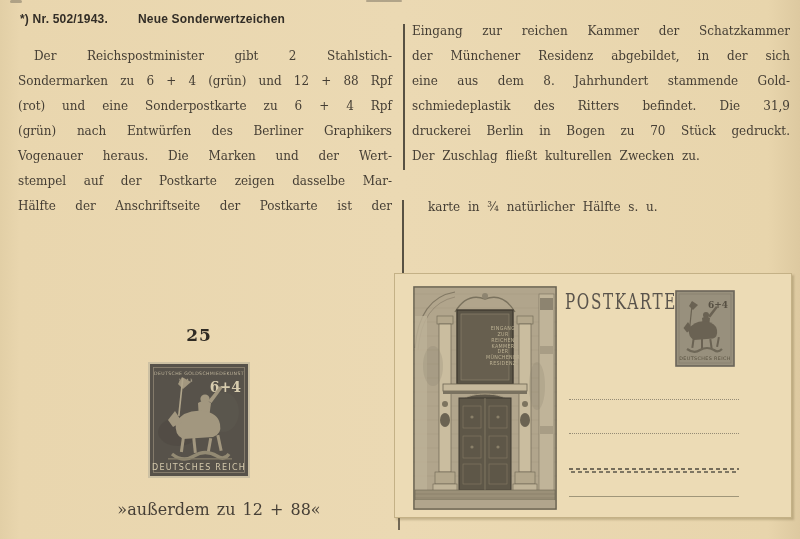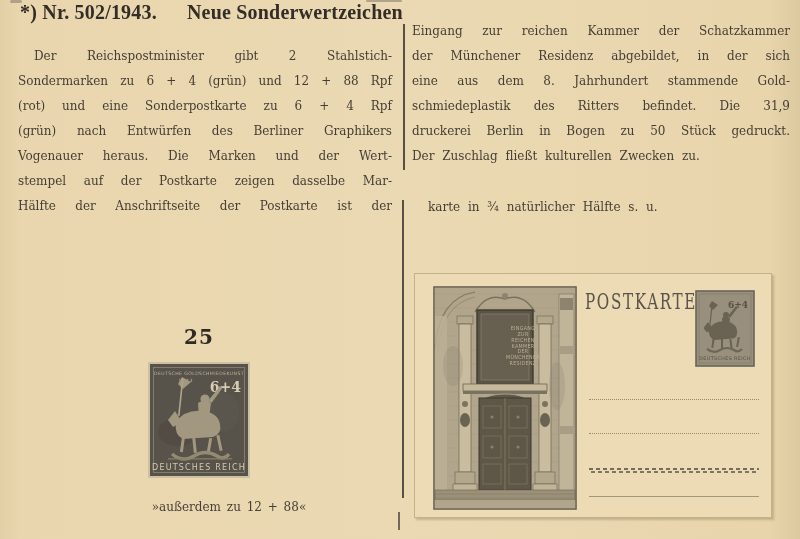--- a/index.html
+++ b/index.html
@@ -3,48 +3,48 @@
 <meta charset="utf-8">
 <style>
   html,body{margin:0;padding:0;background:#c9c0ad;}
   .page{
     position:relative; width:800px; height:539px; overflow:hidden;
     background:linear-gradient(90deg,#e2cfa6 0,#e9d6ae 2.5%,#ebd9b3 50%,#e8d5ac 96%,#ddc9a0 100%);
     font-family:"DejaVu Serif","Liberation Serif",serif; color:#433c32;
   }
   .scan-smudge{position:absolute;background:#6b6357;opacity:.45;border-radius:2px;}
   
-  .heading{position:absolute;left:20px;top:1px;width:376px;white-space:nowrap;
-    font-family:Liberation Serif, serif;font-weight:bold;
-    font-size:20px;color:#322d26;letter-spacing:.2px;}
+  .heading{position:absolute;left:20px;top:12px;width:376px;white-space:nowrap;
+    font-family:Liberation Sans, sans-serif;font-weight:bold;
+    font-size:12px;color:#322d26;letter-spacing:.2px;}
   .heading .h-title{margin-left:30px;}
   
   .textblock{position:absolute;font-size:12px;color:#453e34;}
   .tline{display:block;height:25px;line-height:25px;text-align:justify;text-align-last:justify;
     white-space:normal;overflow:visible;}
   .indent-first .tline:first-child{text-indent:16px;}
   .loose-last .tline:last-child{text-align-last:left;word-spacing:4px;}
   .col-left-body{left:18px;top:44px;width:374px;}
   .col-right-p1{left:412px;top:19px;width:378px;}
   .col-right-p2{left:412px;top:195px;width:378px;}
   
   .divider{position:absolute;width:2px;background:#3e382f;opacity:.85;}
   .divider.seg1{left:403px;top:24px;height:146px;}
   .divider.seg2{left:402px;top:200px;height:298px;}
   .divider.tick{left:398px;top:512px;height:18px;width:2px;opacity:.7;}
   
   .stamp-number{position:absolute;left:148px;top:325px;width:102px;text-align:center;
-    font-weight:bold;font-size:20px;letter-spacing:1px;color:#2f2a23;}
+    font-weight:bold;font-size:17px;letter-spacing:1px;color:#2f2a23;}
   .stamp-wrap{position:absolute;left:148px;top:362px;width:102px;height:116px;}
-  .figure-caption{position:absolute;left:114px;top:500px;width:230px;text-align:center;
-    font-size:12px;color:#463f36;word-spacing:2px;}
-  
-  .postcard{position:absolute;left:414px;top:273px;width:356px;height:243px;
+  .figure-caption{position:absolute;left:104px;top:500px;width:230px;text-align:center;
+    font-size:16px;color:#463f36;word-spacing:2px;}
+  
+  .postcard{position:absolute;left:394px;top:273px;width:356px;height:243px;
     background:#ecdbb5;border:1px solid rgba(138,114,66,.4);
-    box-shadow:2px 2px 2px rgba(110,92,52,.3);}
+    box-shadow:2px 2px 2px rgba(110,92,52,.3);padding-left:40px;}
   .door-wrap{position:absolute;left:18px;top:12px;width:144px;height:224px;}
   .plaque-overlay{position:absolute;left:64px;top:40px;width:52px;height:64px;
     display:flex;flex-direction:column;align-items:center;
     color:#bbb092;font-family:"DejaVu Sans","Liberation Sans",sans-serif;
     font-size:8px;line-height:1.2;letter-spacing:.5px;text-align:center;
     transform:scale(.6);transform-origin:top center;}
   .postkarte-title{position:absolute;left:170px;top:14px;font-size:23px;color:#5a544c;
     letter-spacing:2.5px;transform:scaleX(.66);transform-origin:left top;white-space:nowrap;}
   .imprint-wrap{position:absolute;left:280px;top:16px;width:60px;height:77px;}
   .addr-line{position:absolute;left:174px;width:170px;height:0;
@@ -84,21 +84,21 @@
   <div class="divider seg1"></div>
   <div class="divider seg2"></div>
   <div class="divider tick"></div>
 
   <div class="textblock col-right-p1 loose-last">
 
   <div class="tline">Eingang zur reichen Kammer der Schatzkammer</div>
       <div class="tline">der Münchener Residenz abgebildet, in der sich</div>
       <div class="tline">eine aus dem 8. Jahrhundert stammende Gold-</div>
       <div class="tline">schmiedeplastik des Ritters befindet. Die 31,9</div>
-      <div class="tline">druckerei Berlin in Bogen zu 50 Stück gedruckt.</div>
+      <div class="tline">druckerei Berlin in Bogen zu 70 Stück gedruckt.</div>
       <div class="tline">Der Zuschlag fließt kulturellen Zwecken zu.</div>
     </div>
   <div class="textblock col-right-p2 indent-first loose-last">
 
       <div class="tline">karte in ¾ natürlicher Hälfte s. u.</div>
     </div>
 
   <div class="stamp-number">25</div>
 
   <div class="stamp-wrap">

